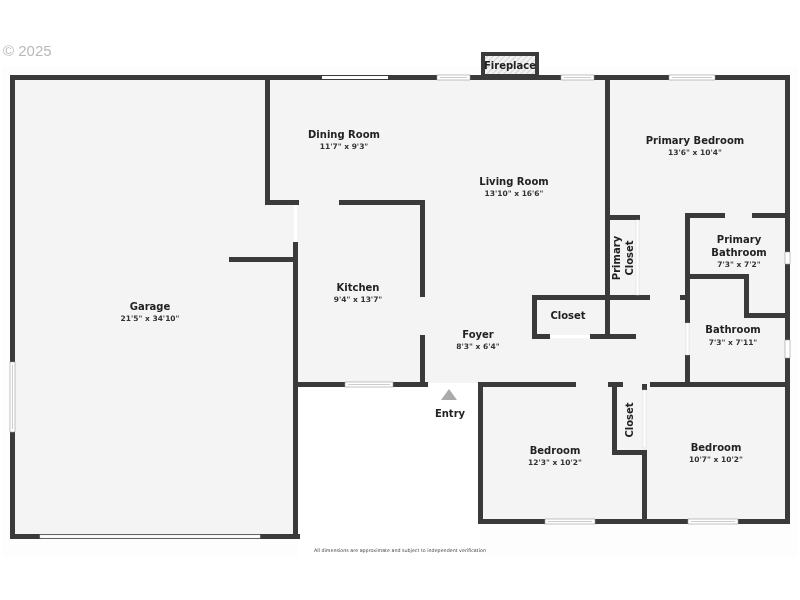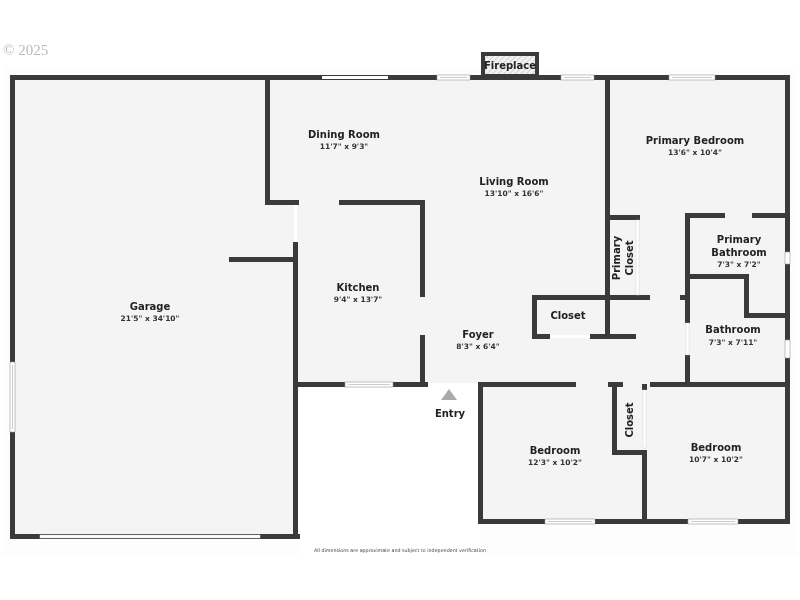--- a/index.html
+++ b/index.html
@@ -1,18 +1,18 @@
 <!DOCTYPE html>
 <html><head>
 <meta charset="utf-8">
 <style>
   html, body { margin:0; padding:0; background:#ffffff; }
   body { width:800px; height:600px; position:relative; overflow:hidden; font-family:"DejaVu Sans", sans-serif; }
   .canvas { position:absolute; left:0; top:0; width:800px; height:600px; }
-  .copyright { position:absolute; left:3px; top:42px; font-family:Liberation Serif, serif; font-size:15px; color:#b8b8b8; letter-spacing:0px; }
+  .copyright { position:absolute; left:3px; top:42px; font-family:Liberation Sans, sans-serif; font-size:15px; color:#b8b8b8; letter-spacing:0px; }
   .plan-bg { position:absolute; left:2px; top:66px; width:796px; height:490px; background:#fdfdfd; }
   svg { position:absolute; left:0; top:0; }
   .room-name { font-family:"DejaVu Sans", sans-serif; font-weight:bold; font-size:10px; fill:#222; }
   .room-dim { font-family:"DejaVu Sans", sans-serif; font-weight:bold; font-size:7.5px; fill:#333; }
   .label-small { font-family:"DejaVu Sans", sans-serif; font-weight:bold; font-size:10px; fill:#222; }
   .disclaimer { position:absolute; left:0; width:800px; top:548px; text-align:center; font-size:4.8px; color:#444; }
 </style>
 </head>
 <body>
 

